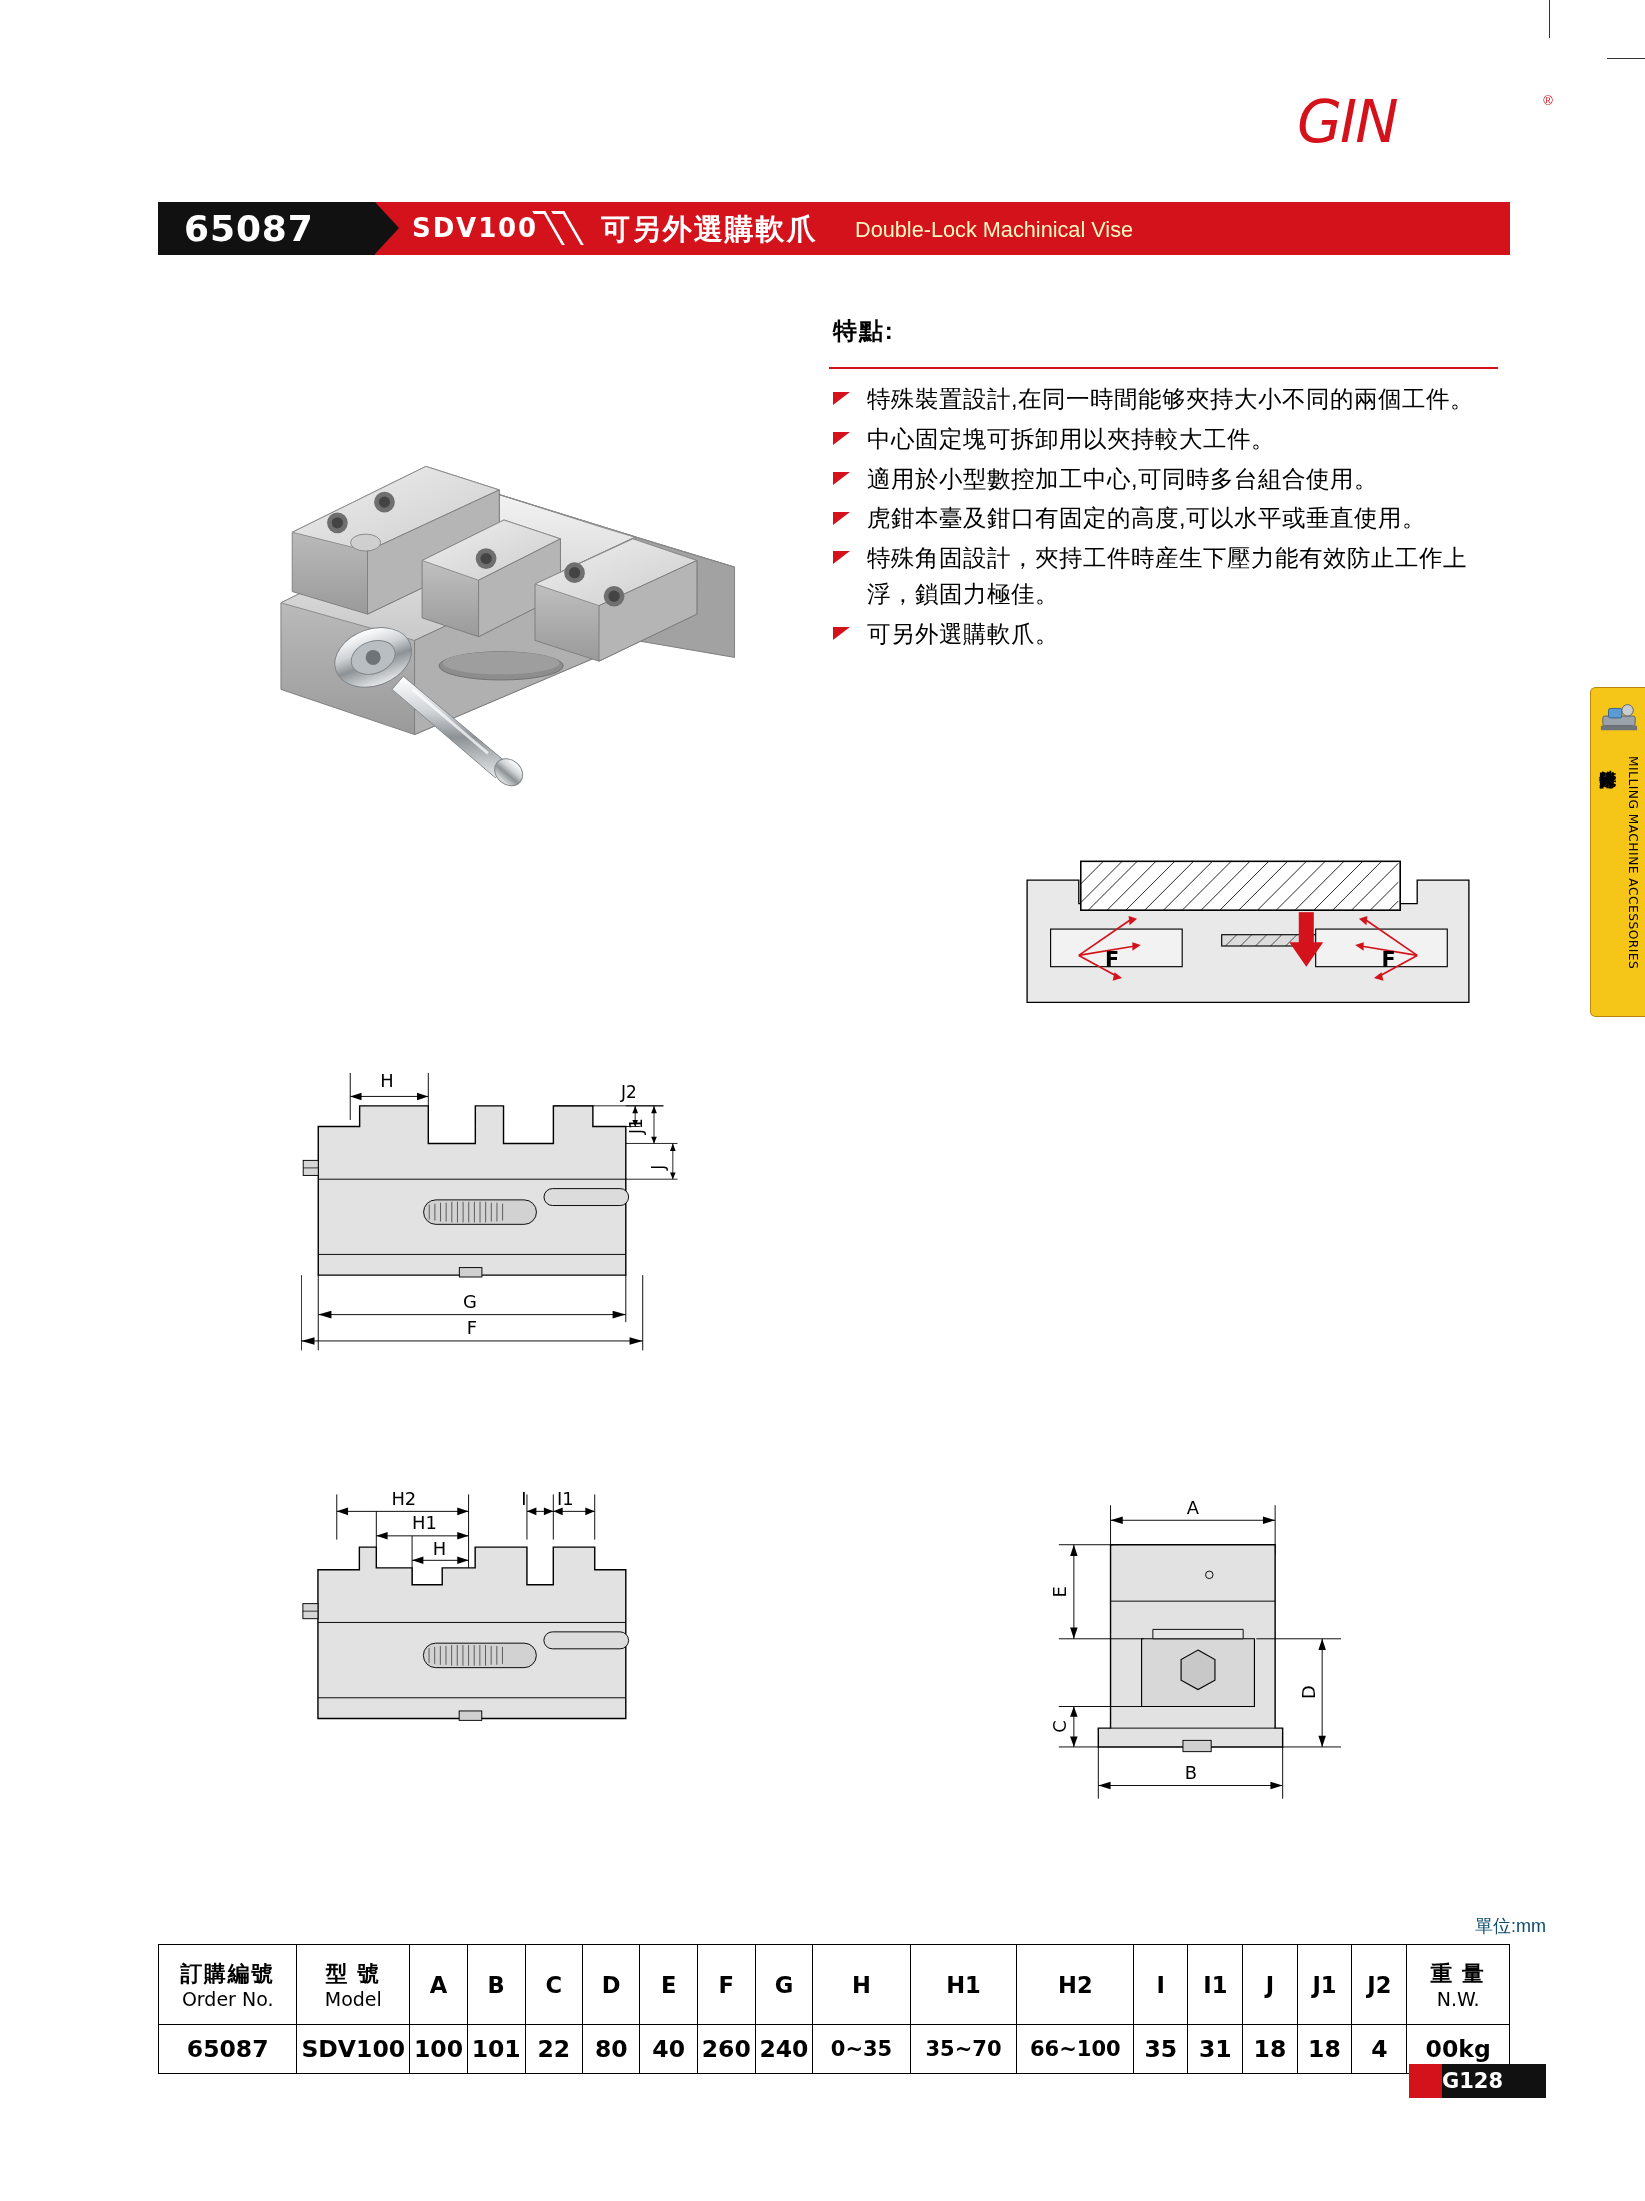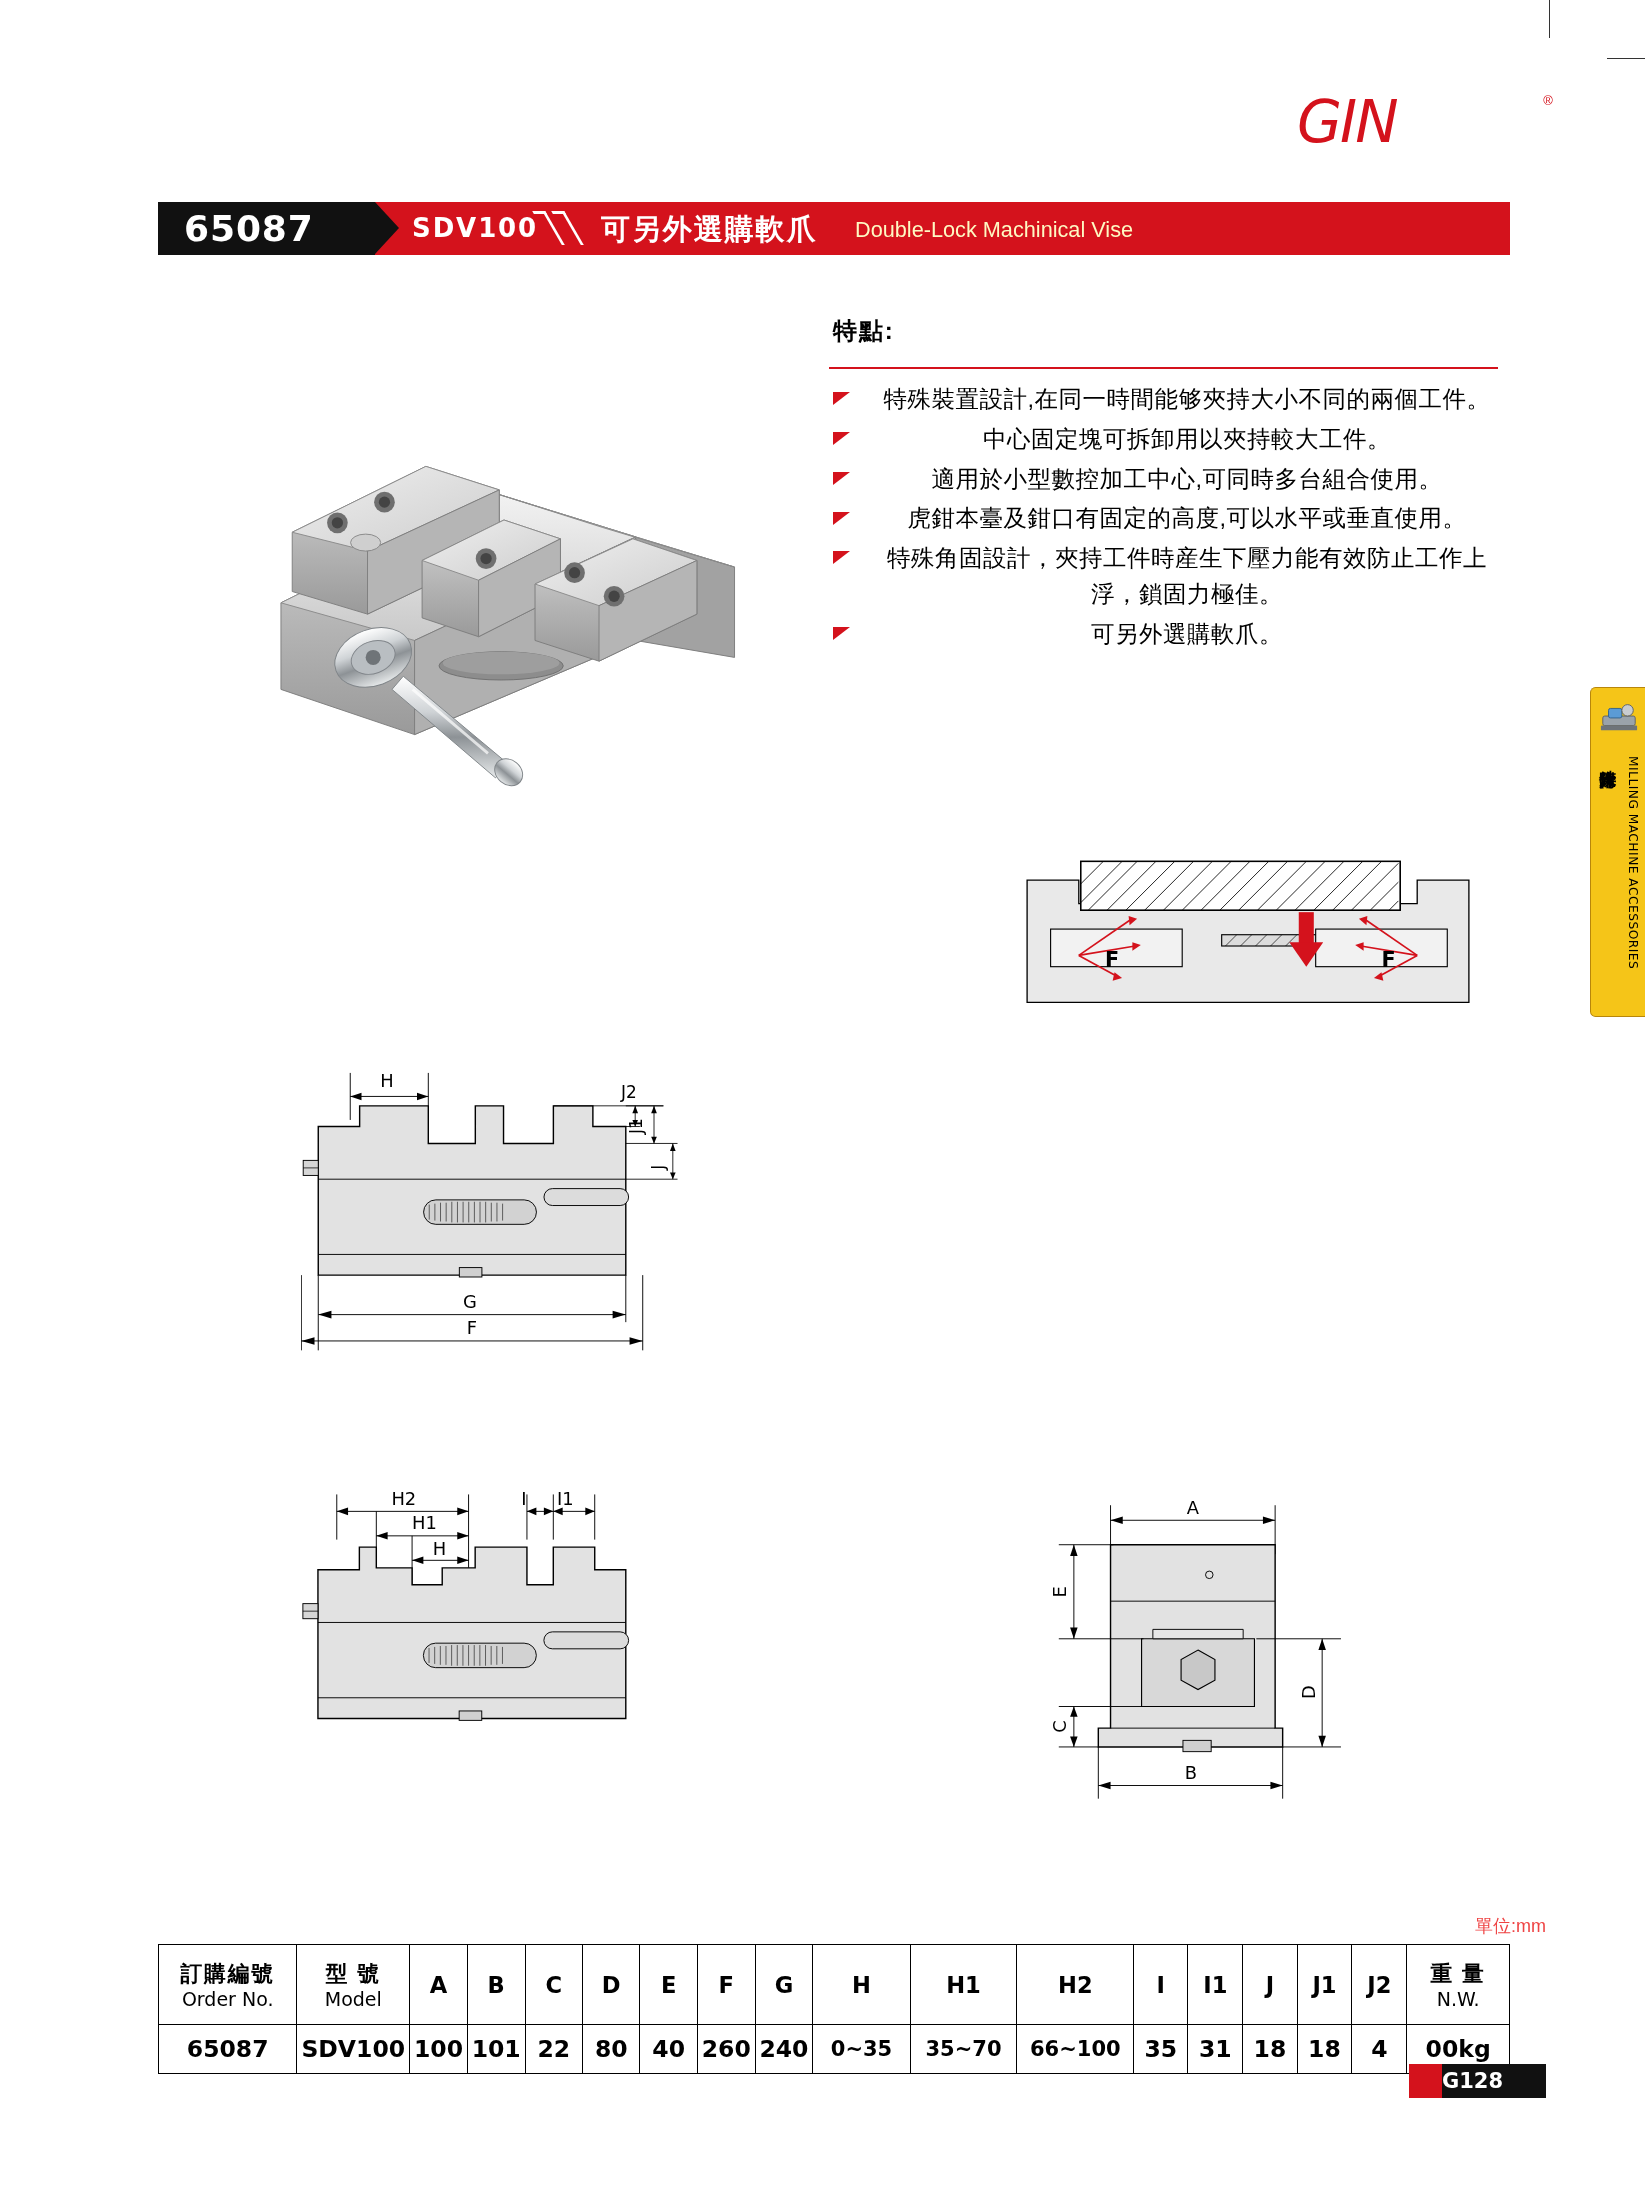--- a/index.html
+++ b/index.html
@@ -126,21 +126,20 @@
     position: absolute;
     left: 829px; top: 367px;
     width: 669px;
     height: 1.9px;
     background: #d4121c;
   }
   .feat-list {
     position: absolute;
     left: 829px; top: 381px;
     width: 678px;
-    text-align: center;
   }
   .feat-item {
     position: relative;
     padding-left: 38px;
     margin-bottom: 3.8px;
     font-size: 23.5px;
     line-height: 36px;
     color: #000;
     letter-spacing: 0.5px;
   }
@@ -199,21 +198,21 @@
 
   
   .dwg { position: absolute; }
   .dwg svg { display: block; }
 
   
   .unit-note {
     position: absolute;
     right: 99px; top: 1914px;
     font-size: 18px;
-    color: #ef4444;
+    color: #0c4a6e;
   }
   .spec-table {
     position: absolute;
     left: 158px; top: 1944px;
     width: 1352px;
     border-collapse: collapse;
     font-family: "DejaVu Sans", sans-serif;
   }
   .spec-table th, .spec-table td {
     border: 0.9px solid #000;

